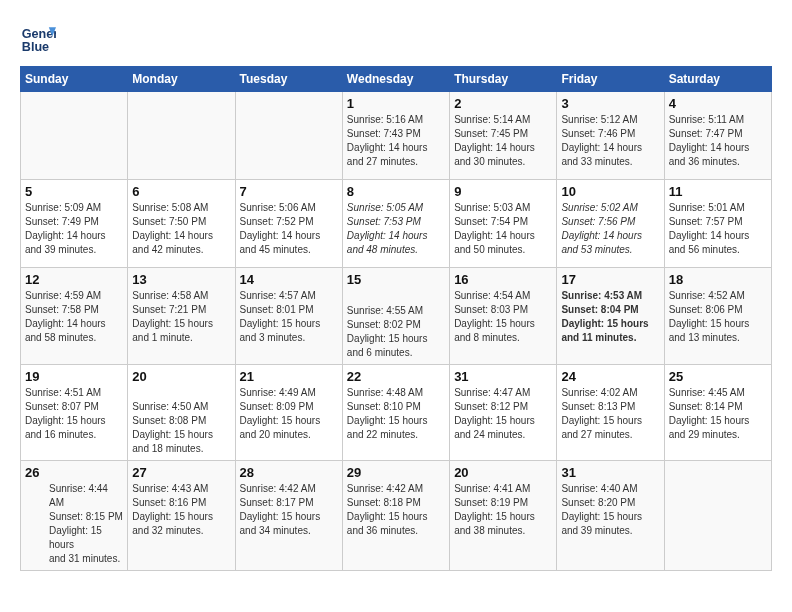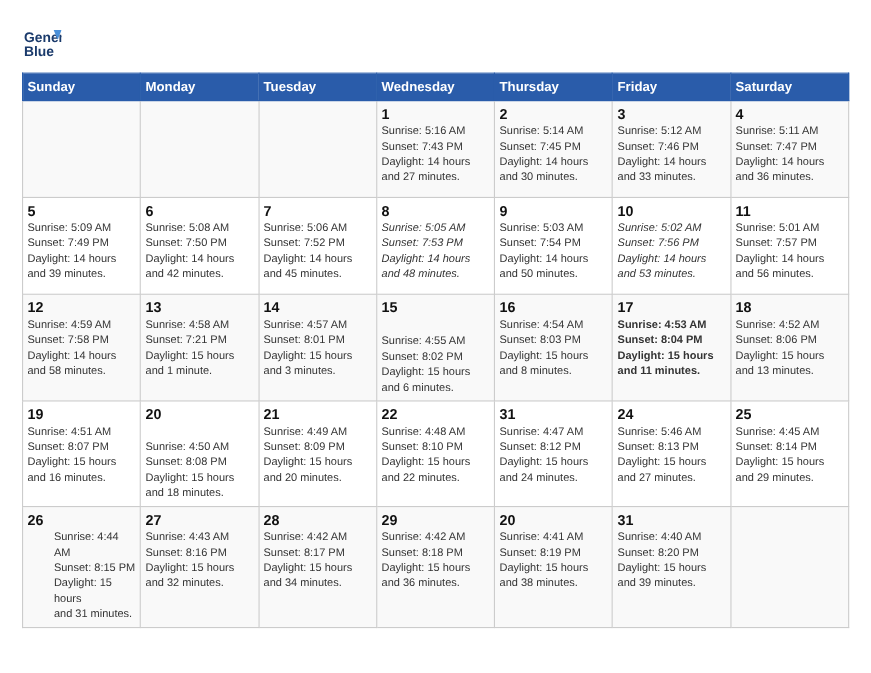--- a/index.html
+++ b/index.html
@@ -276,21 +276,21 @@
         </td>
         <td>
           <span class="day-num">31</span>
           <div class="cell-text" style="white-space: pre-line;">Sunrise: 4:47 AM
 Sunset: 8:12 PM
 Daylight: 15 hours
 and 24 minutes.</div>
         </td>
         <td>
           <span class="day-num">24</span>
-          <div class="cell-text" style="white-space: pre-line;">Sunrise: 5:46 AM
+          <div class="cell-text" style="white-space: pre-line;">Sunrise: 4:02 AM
 Sunset: 8:13 PM
 Daylight: 15 hours
 and 27 minutes.</div>
         </td>
         <td>
           <span class="day-num">25</span>
           <div class="cell-text" style="white-space: pre-line;">Sunrise: 4:45 AM
 Sunset: 8:14 PM
 Daylight: 15 hours
 and 29 minutes.</div>

